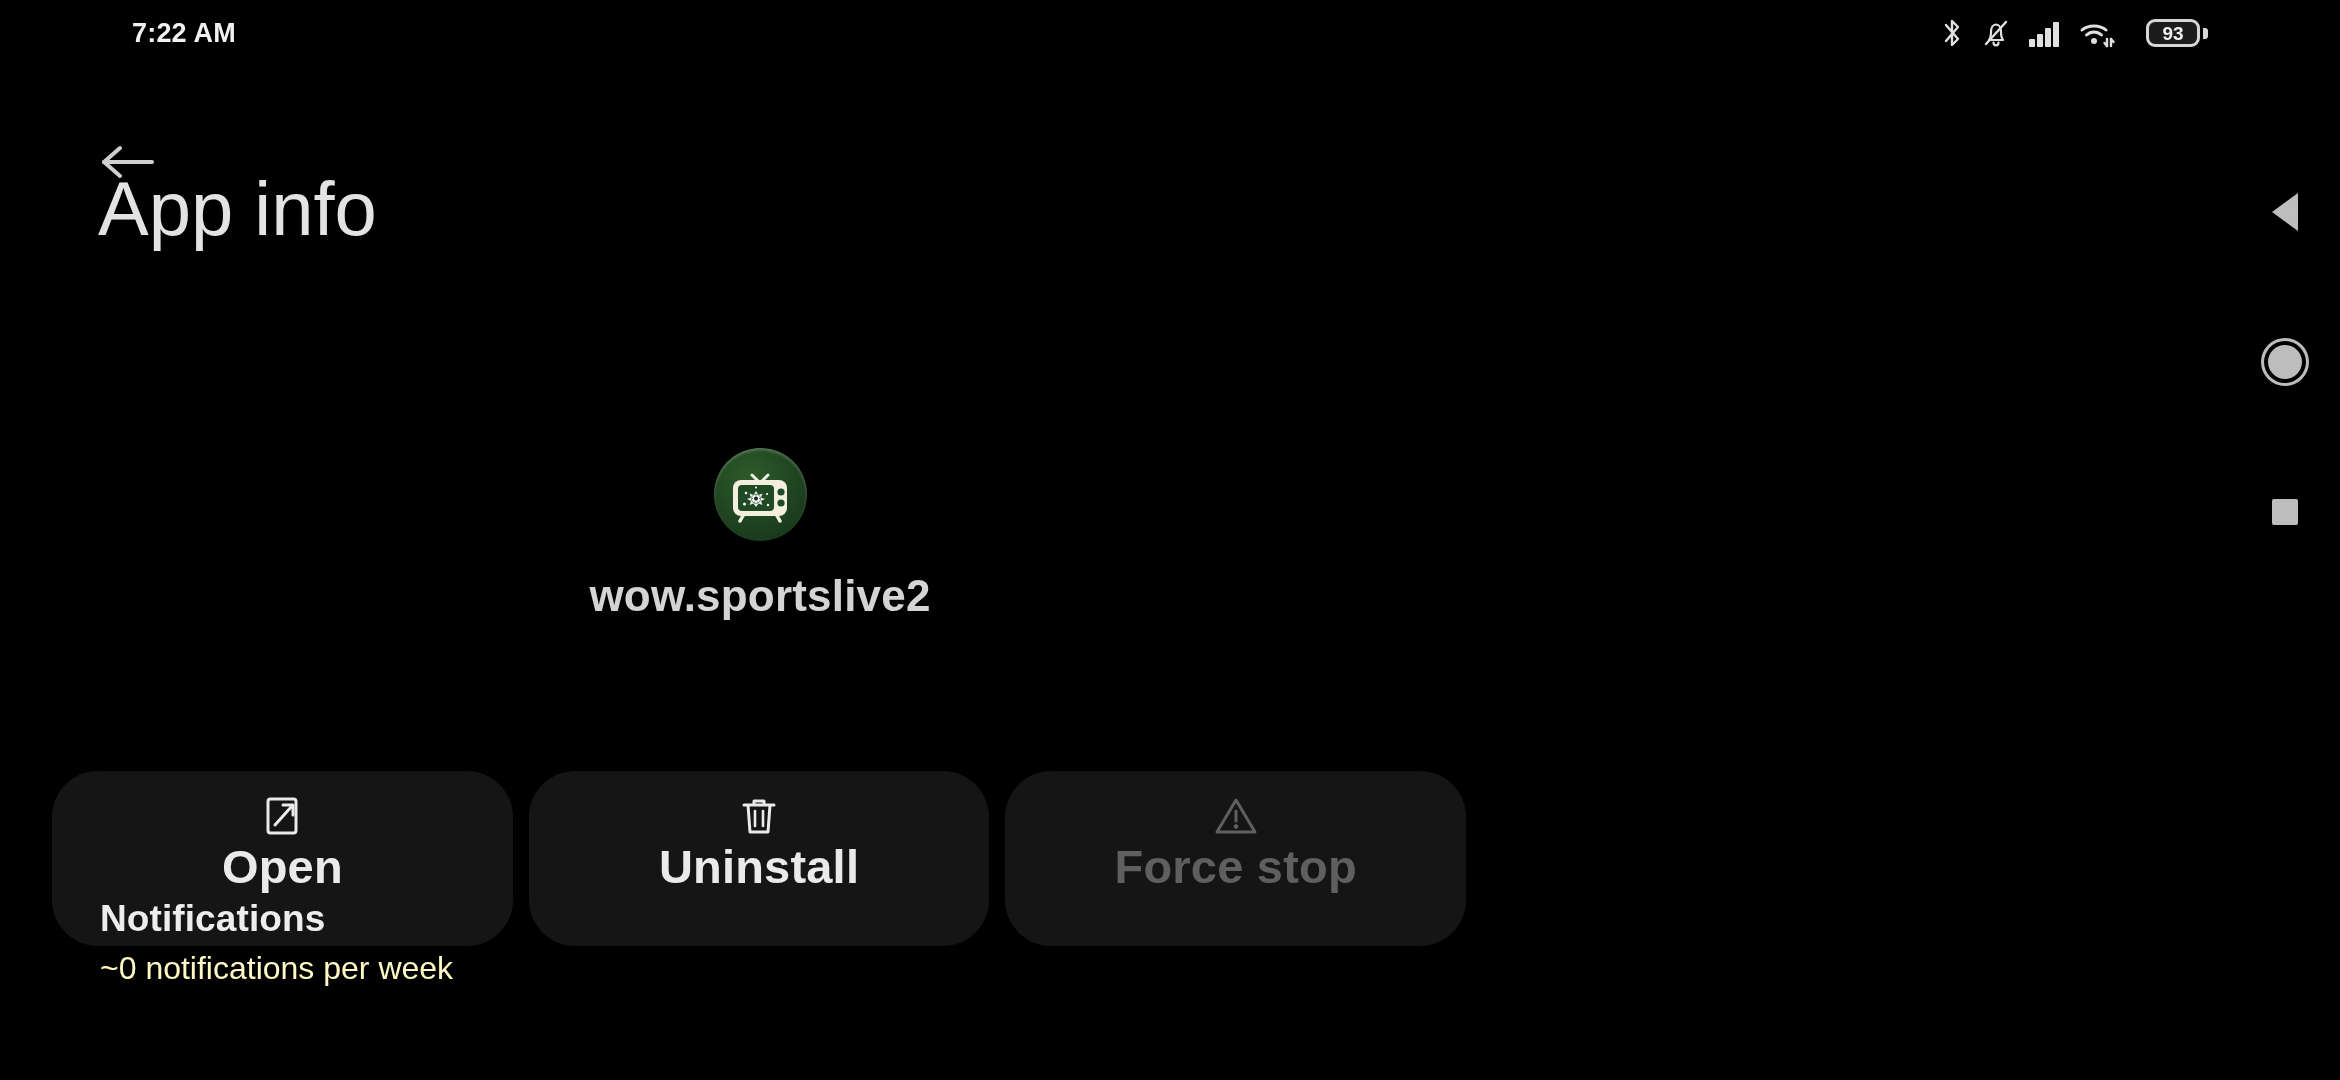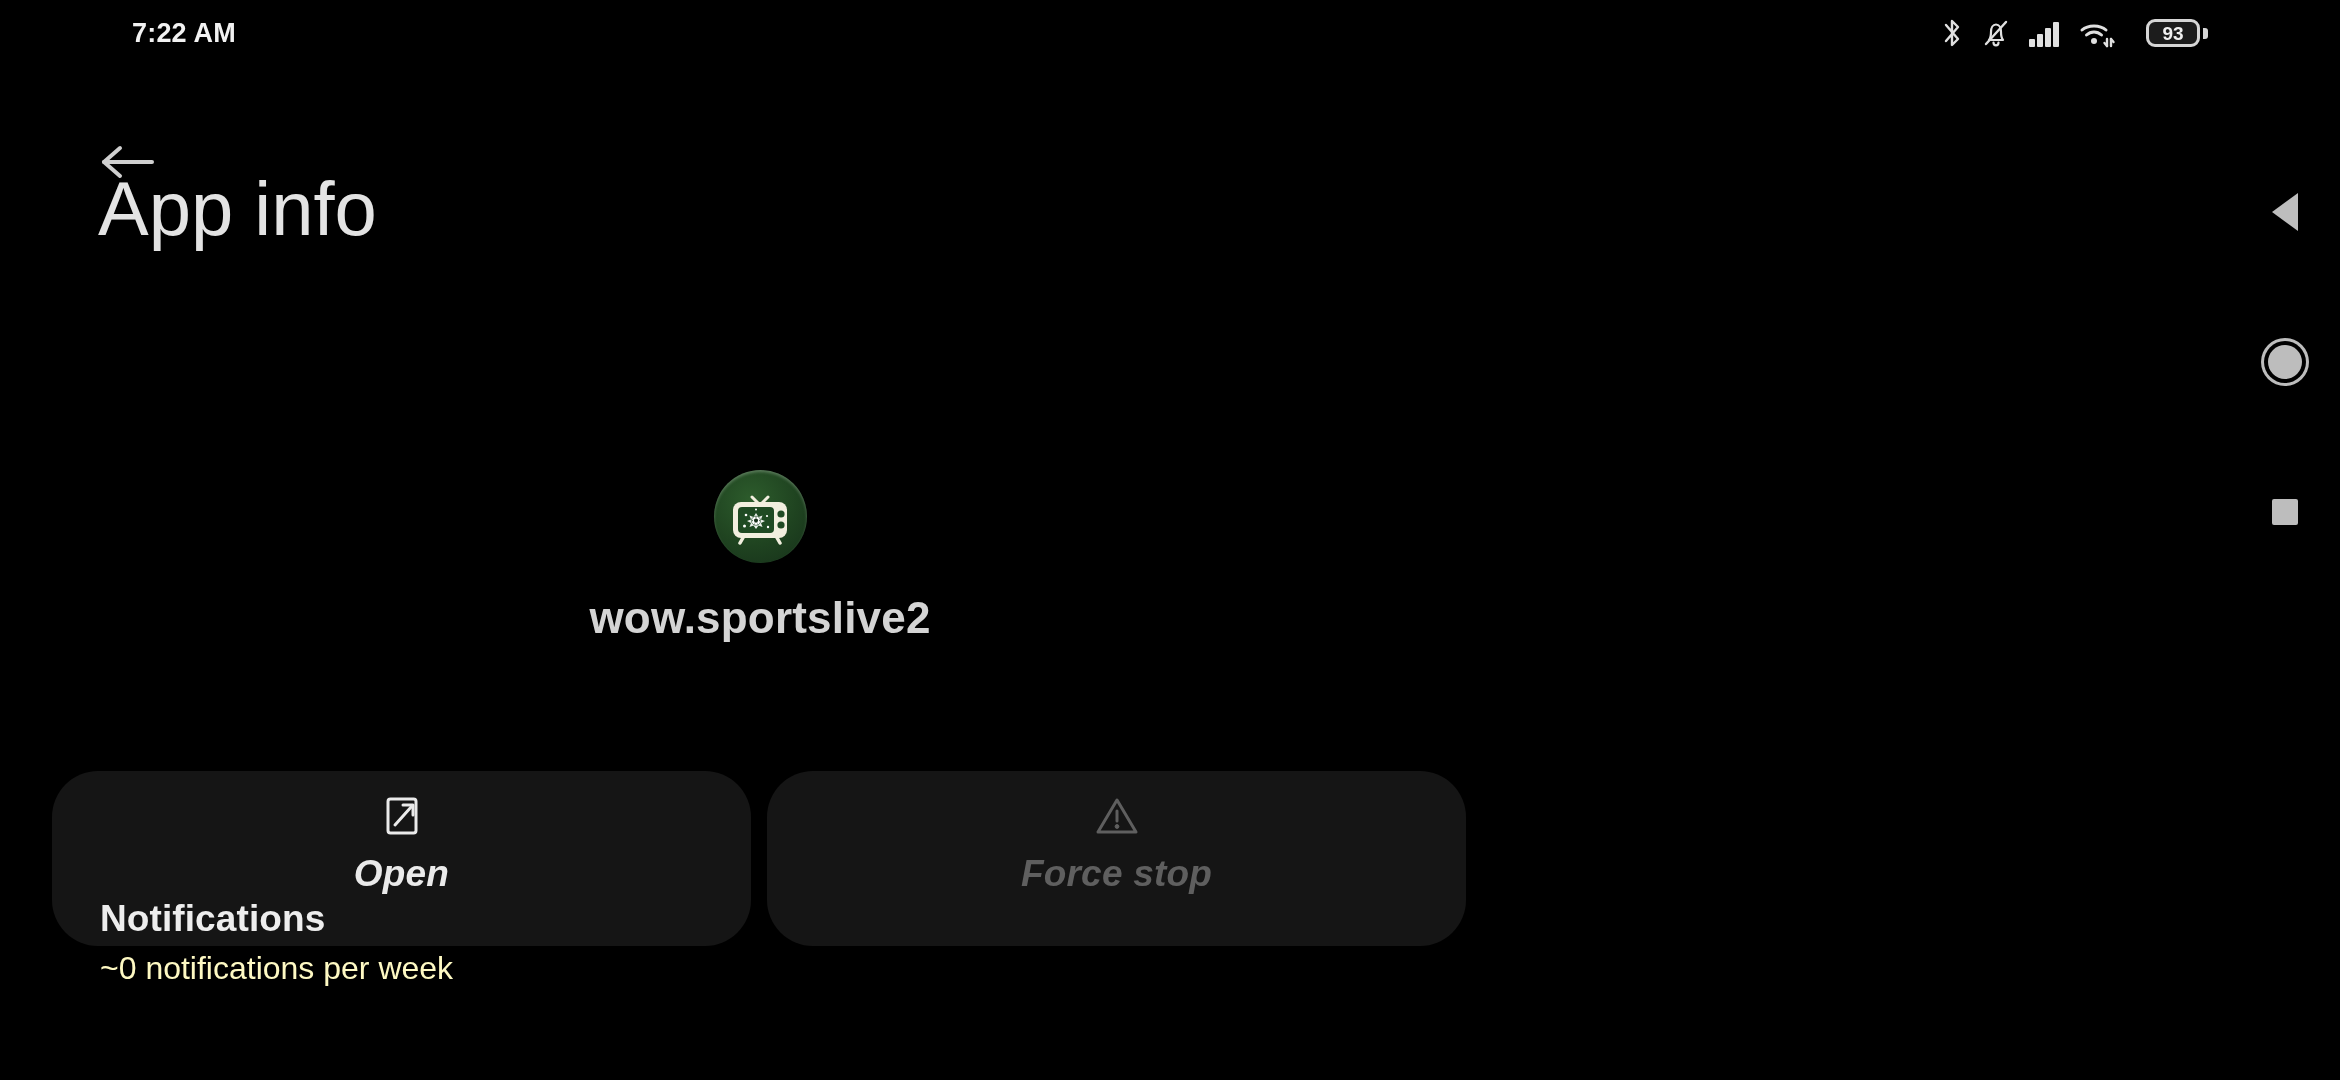--- a/index.html
+++ b/index.html
@@ -92,21 +92,21 @@
     font-size: 76px;
     font-weight: 300;
     color: #e3e3e3;
     letter-spacing: 0px;
     line-height: 1.3;
   }
 
   
   .app-header {
     position: absolute;
-    top: 470px;
+    top: 448px;
     left: 0;
     width: 1520px;
     display: flex;
     flex-direction: column;
     align-items: center;
   }
   .app-icon {
     width: 93px;
     height: 93px;
     border-radius: 50%;
@@ -150,26 +150,24 @@
     box-sizing: border-box;
     cursor: pointer;
   }
   .action-btn .act-icon {
     height: 46px;
     display: flex;
     align-items: center;
     justify-content: center;
   }
   .action-btn .act-label {
-    margin-top: 14px;
-    font-size: 37px;
+    font-size: 47px;
     font-weight: bold;
     color: #eaeaea;
     letter-spacing: 0.2px;
-    font-style: italic;
   }
   .action-btn.disabled .act-label { color: #5f5f5f; }
   .action-btn.disabled .act-icon svg { stroke: #5f5f5f; }
 
   
   .settings-list {
     position: absolute;
     top: 896px;
     left: 100px;
     width: 1360px;
@@ -338,20 +336,32 @@
     <span class="act-icon">
       <svg width="42" height="44" viewBox="0 0 42 44">
         <rect x="7" y="5" width="28" height="34" rx="2.5" fill="none" stroke="#eaeaea" stroke-width="3"></rect>
         <line x1="14" y1="31" x2="31" y2="12" stroke="#eaeaea" stroke-width="3" stroke-linecap="round"></line>
         <polyline points="22,11 32,11 32,21" fill="none" stroke="#eaeaea" stroke-width="3" stroke-linecap="round" stroke-linejoin="round"></polyline>
       </svg>
     </span>
     <span class="act-label">Open</span>
   </div>
 
+  <div class="action-btn">
+    <span class="act-icon">
+      <svg width="42" height="44" viewBox="0 0 42 44">
+        <line x1="6" y1="11" x2="36" y2="11" stroke="#eaeaea" stroke-width="3" stroke-linecap="round"></line>
+        <path d="M16 11 L16 7 L26 7 L26 11" fill="none" stroke="#eaeaea" stroke-width="3" stroke-linejoin="round"></path>
+        <path d="M10 11 L12 38 L30 38 L32 11" fill="none" stroke="#eaeaea" stroke-width="3" stroke-linejoin="round"></path>
+        <line x1="17" y1="17" x2="17" y2="32" stroke="#eaeaea" stroke-width="2.6" stroke-linecap="round"></line>
+        <line x1="25" y1="17" x2="25" y2="32" stroke="#eaeaea" stroke-width="2.6" stroke-linecap="round"></line>
+      </svg>
+    </span>
+    <span class="act-label">Uninstall</span>
+  </div>
 
   <div class="action-btn disabled">
     <span class="act-icon">
       <svg width="46" height="44" viewBox="0 0 46 44">
         <path d="M23 6 L42 38 L4 38 Z" fill="none" stroke="#5f5f5f" stroke-width="3" stroke-linejoin="round"></path>
         <line x1="23" y1="17" x2="23" y2="27" stroke="#5f5f5f" stroke-width="3" stroke-linecap="round"></line>
         <circle cx="23" cy="32.5" r="1.9" fill="#5f5f5f"></circle>
       </svg>
     </span>
     <span class="act-label">Force stop</span>

